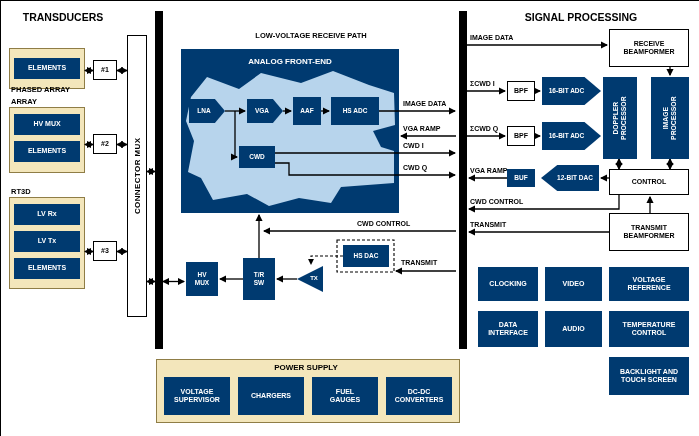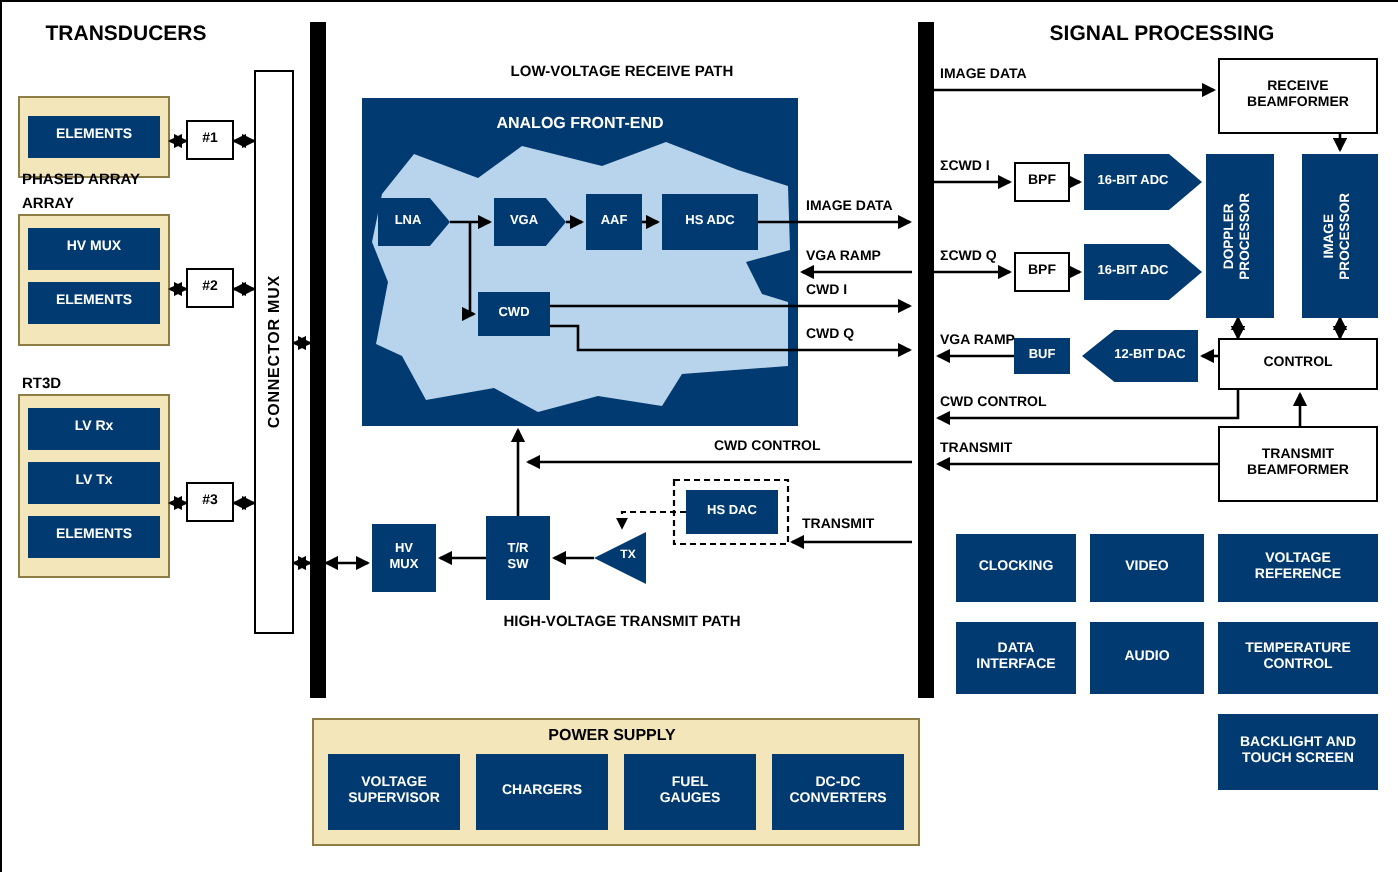--- a/index.html
+++ b/index.html
@@ -128,21 +128,20 @@
   <div class="lbl" style="left:402px;top:124px;">VGA RAMP</div>
   <div class="lbl" style="left:402px;top:141px;">CWD I</div>
   <div class="lbl" style="left:402px;top:163px;">CWD Q</div>
   <div class="lbl" style="left:356px;top:219px;">CWD CONTROL</div>
 
   <div class="navy" style="left:185px;top:261px;width:32px;height:34px;font-size:6.5px;padding:1px 6px;">HV MUX</div>
   <div class="navy" style="left:242px;top:257px;width:32px;height:42px;font-size:6.5px;padding:1px 6px;">T/R SW</div>
   <div class="navy tri-l" style="left:296px;top:265px;width:26px;height:26px;font-size:6px;padding-left:11px;">TX</div>
   <div class="navy" style="left:342px;top:244px;width:46px;height:22px;font-size:6.5px;">HS DAC</div>
   <div class="lbl" style="left:400px;top:258px;">TRANSMIT</div>
-  <div class="sub" style="left:166px;top:305px;width:288px;">HIGH-VOLTAGE TRANSMIT PATH</div>
 
   <div class="lbl" style="left:469px;top:33px;">IMAGE DATA</div>
   <div class="wbox" style="left:608px;top:28px;width:80px;height:38px;padding:1px 10px;">RECEIVE BEAMFORMER</div>
 
   <div class="lbl" style="left:469px;top:79px;">ΣCWD I</div>
   <div class="wbox" style="left:506px;top:80px;width:28px;height:20px;">BPF</div>
   <div class="navy pent-r" style="left:541px;top:76px;width:59px;height:28px;font-size:6.5px;padding:1px 15px 1px 5px;">16-BIT ADC</div>
 
   <div class="lbl" style="left:469px;top:124px;">ΣCWD Q</div>
   <div class="wbox" style="left:506px;top:125px;width:28px;height:20px;">BPF</div>

